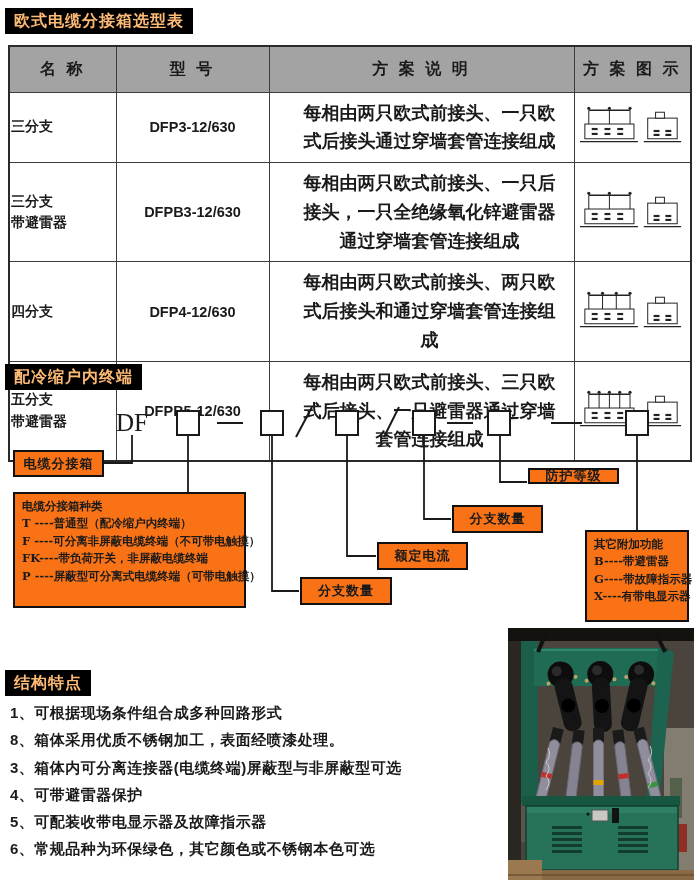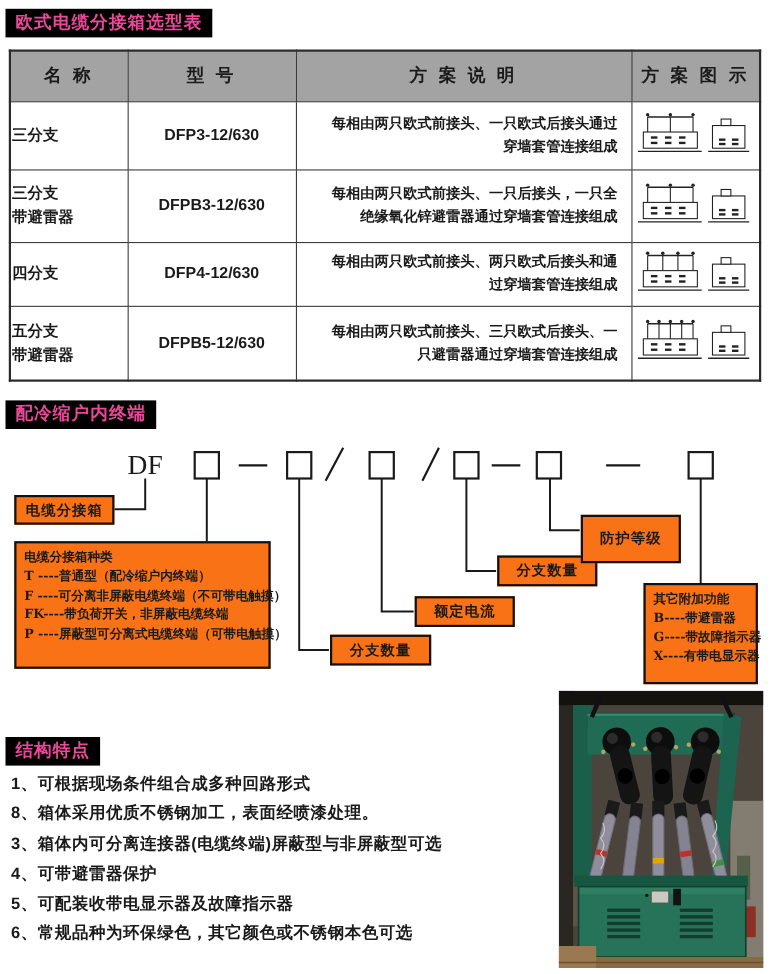--- a/index.html
+++ b/index.html
@@ -1,30 +1,30 @@
 <!DOCTYPE html>
 <html><head>
 <meta charset="utf-8">
 <style>
   html,body{margin:0;padding:0;background:#fff;}
   .page{position:relative;width:700px;height:885px;background:#ffffff;
         font-family:"Liberation Sans",sans-serif;color:#1a1a1a;overflow:hidden;}
 
   
-  .black-title{position:absolute;background:#000;color:#ec4899;font-size:16px;font-weight:bold;
+  .black-title{position:absolute;background:#000;color:#fdba74;font-size:16px;font-weight:bold;
                padding:4px 9px;line-height:1.1;letter-spacing:1px;white-space:nowrap;}
 
   
   table.sel{position:absolute;left:8px;top:45px;width:682px;border-collapse:collapse;
             table-layout:fixed;border:2px solid #2a2a2a;}
   .sel th,.sel td{border:1.5px solid #3c3c3c;box-sizing:border-box;}
   .sel th{background:#a3a3a3;height:46px;font-size:16px;font-weight:bold;letter-spacing:3px;}
   .c-name{text-align:left;font-size:14px;font-weight:bold;line-height:1.55;}
   .c-model{text-align:center;font-size:14.5px;font-weight:bold;}
-  .c-desc{padding:6px 12px 6px 28px;font-size:13px;font-weight:bold;line-height:1.6;text-align:right;}
+  .c-desc{padding:6px 12px 6px 28px;font-size:18px;font-weight:bold;line-height:1.6;text-align:center;}
   .c-diag{text-align:center;vertical-align:middle;}
 
   
   .model-diagram{position:absolute;left:0;top:395px;width:700px;height:232px;}
   .md-svg{position:absolute;left:0;top:0;}
   .lbl{position:absolute;background:#f97316;border:2px solid #111;box-sizing:border-box;
        font-family:"DejaVu Serif",serif;}
   .lbl.one{display:flex;align-items:center;justify-content:center;font-size:13px;
            font-weight:bold;letter-spacing:1px;}
   .lbl.multi{font-size:11.5px;line-height:17.4px;padding:4px 7px;font-weight:600;white-space:nowrap;}
@@ -244,21 +244,21 @@
       <div>电缆分接箱种类</div>
       <div>T ----普通型（配冷缩户内终端）</div>
       <div>F ----可分离非屏蔽电缆终端（不可带电触摸）</div>
       <div>FK----带负荷开关，非屏蔽电缆终端</div>
       <div>P ----屏蔽型可分离式电缆终端（可带电触摸）</div>
     </div>
 
     <div class="lbl one" style="left:300px;top:182px;width:92px;height:28px">分支数量</div>
     <div class="lbl one" style="left:377px;top:147px;width:91px;height:28px">额定电流</div>
     <div class="lbl one" style="left:452px;top:110px;width:91px;height:28px">分支数量</div>
-    <div class="lbl one" style="left:528px;top:73px;width:91px;height:44px">防护等级</div>
+    <div class="lbl one" style="left:528px;top:73px;width:91px;height:16px">防护等级</div>
 
     <div class="lbl multi" style="left:585px;top:135px;width:104px;height:92px">
       <div>其它附加功能</div>
       <div>B----带避雷器</div>
       <div>G----带故障指示器</div>
       <div>X----有带电显示器</div>
     </div>
   </div>
 
   <div class="black-title" style="left:5px;top:670px">结构特点</div>

